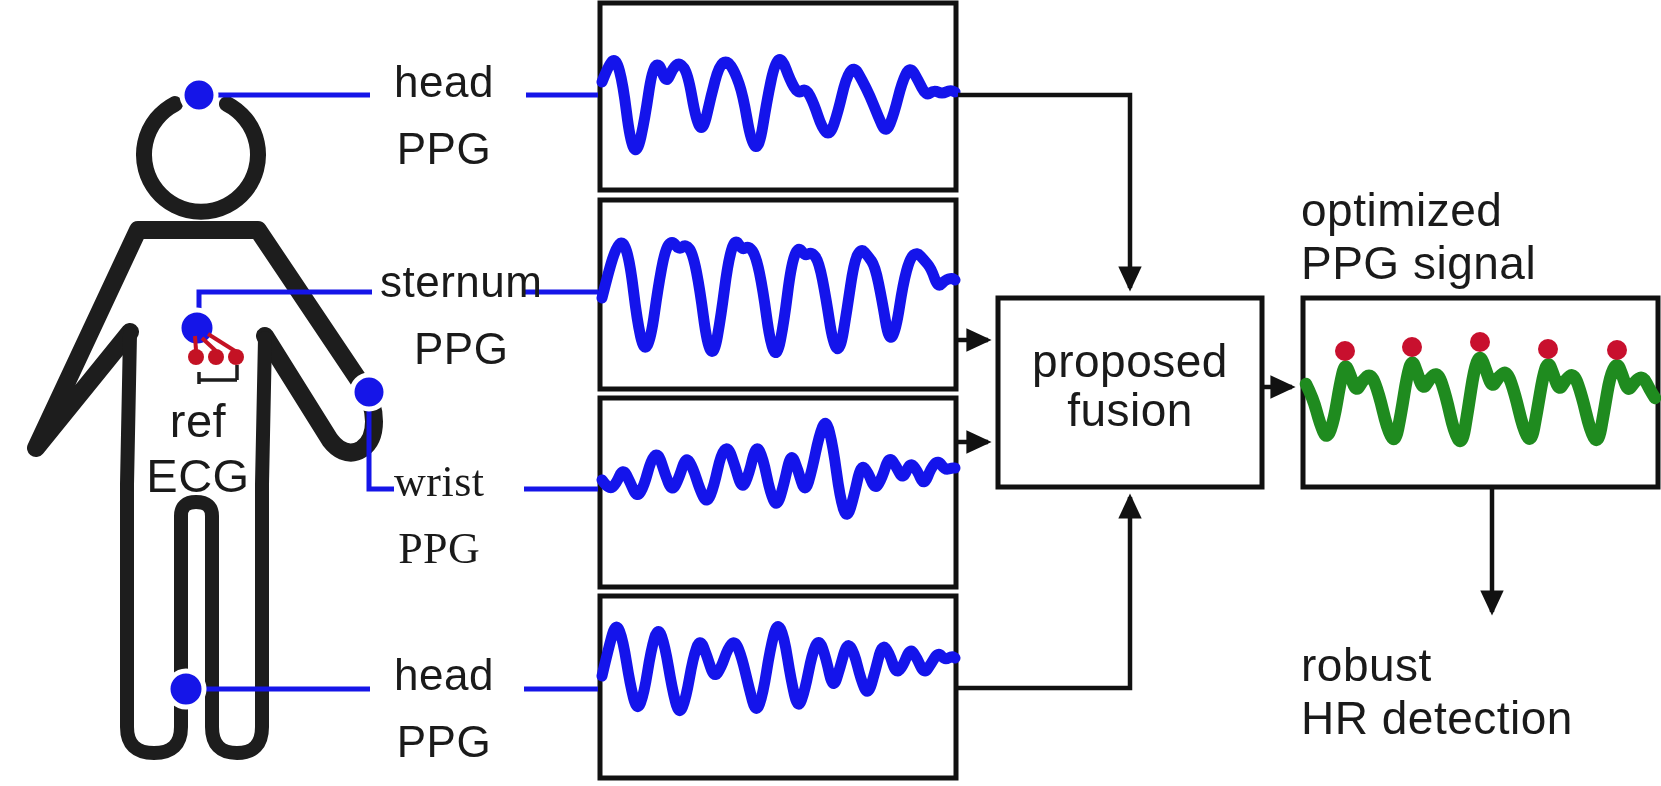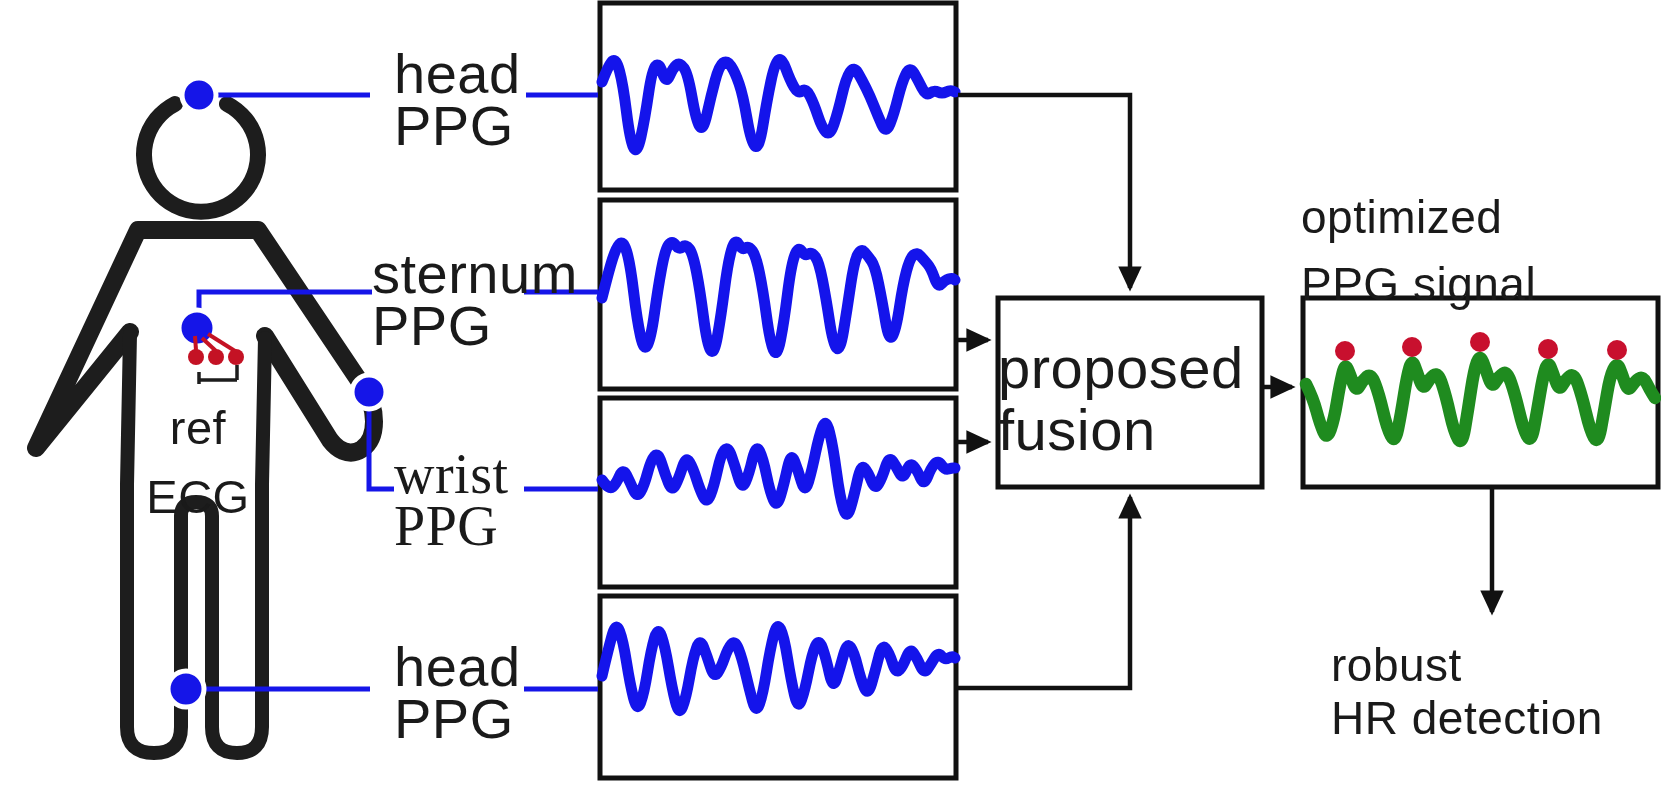--- a/index.html
+++ b/index.html
@@ -1,23 +1,23 @@
 <!DOCTYPE html>
 <html><head>
 <meta charset="utf-8">
 <style>
   html,body{margin:0;padding:0;background:#ffffff;}
   #stage{position:relative;width:1661px;height:786px;background:#ffffff;overflow:hidden;
          font-family:"Liberation Sans",sans-serif;}
   #diagram-svg{position:absolute;left:0;top:0;}
   .label{position:absolute;white-space:pre-line;color:#1a1a1a;letter-spacing:0.5px;}
-  .side-label{font-size:56px;line-height:52px;}
-  .ref-label{font-size:47px;line-height:69px;text-align:center;}
-  .fusion-label{font-size:58px;line-height:62px;}
-  .out-label{font-size:46px;line-height:67px;}
+  .side-label{font-size:44px;line-height:67px;text-align:center;}
+  .ref-label{font-size:47px;line-height:55px;text-align:center;}
+  .fusion-label{font-size:46px;line-height:49px;text-align:center;}
+  .out-label{font-size:46px;line-height:53px;}
   .result-label{font-size:46px;line-height:53px;}
 </style>
 </head>
 <body>
 
 <div id="stage">
   <svg id="diagram-svg" width="1661" height="786" viewBox="0 0 1661 786">
     <defs>
       <marker id="arrow" markerWidth="5.6" markerHeight="5.2" refX="4.8" refY="2.6" orient="auto">
         <path d="M0,0 L5.6,2.6 L0,5.2 Z" fill="#111111"></path>
@@ -104,27 +104,27 @@
         <circle cx="196" cy="357" r="8"></circle>
         <circle cx="216" cy="357" r="8"></circle>
         <circle cx="236" cy="357" r="8"></circle>
       </g>
       <path stroke="#1d1d1d" stroke-width="3.5" fill="none" d="M 199,372 V 384 M 199,380 H 237 M 237,380 V 365"></path>
     </g>
   </svg>
 
   <div class="label side-label" style="left:394px;top:48px;">head
 PPG</div>
-  <div class="label side-label" style="left:372px;top:248px;">sternum
+  <div class="label side-label" style="left:380px;top:248px;">sternum
 PPG</div>
   <div class="label side-label" style="left:394px;top:448px;font-family:Liberation Serif, serif;">wrist
 PPG</div>
   <div class="label side-label" style="left:394px;top:641px;">head
 PPG</div>
   <div class="label ref-label" style="left:98px;top:393px;width:200px;">ref
 ECG</div>
   <div class="label fusion-label" style="left:998px;top:337px;width:264px;">proposed
 fusion</div>
   <div class="label out-label" style="left:1301px;top:184px;">optimized
 PPG signal</div>
-  <div class="label result-label" style="left:1301px;top:639px;margin-left:30px;">robust
+  <div class="label result-label" style="left:1301px;top:639px;">robust
 HR detection</div>
 </div>
 
 </body></html>

